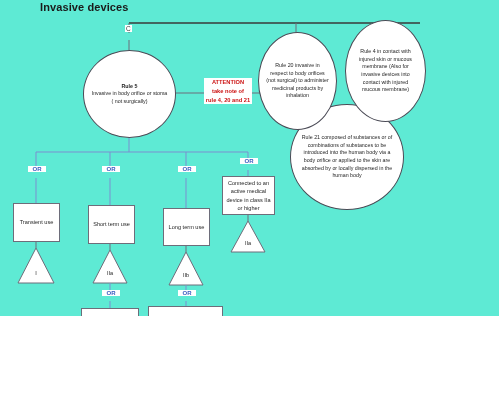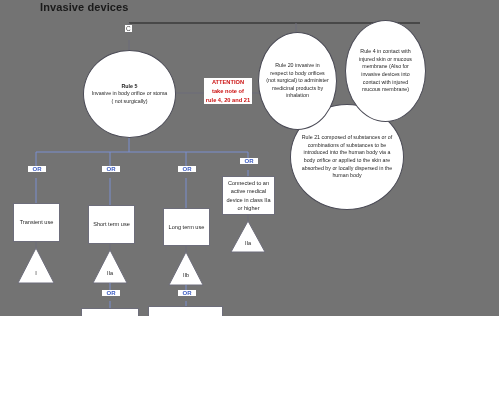--- a/index.html
+++ b/index.html
@@ -4,21 +4,21 @@
 <style>
   html, body {
     margin: 0;
     padding: 0;
     background: #ffffff;
   }
   #canvas {
     position: relative;
     width: 499px;
     height: 316px;
-    background: #737373;
+    background: #5eead4;
     font-family: "Liberation Sans", sans-serif;
     overflow: hidden;
     text-decoration: underline;
   }
   #wires {
     position: absolute;
     left: 0; top: 0;
     width: 499px; height: 416px;
     pointer-events: none;
   }

